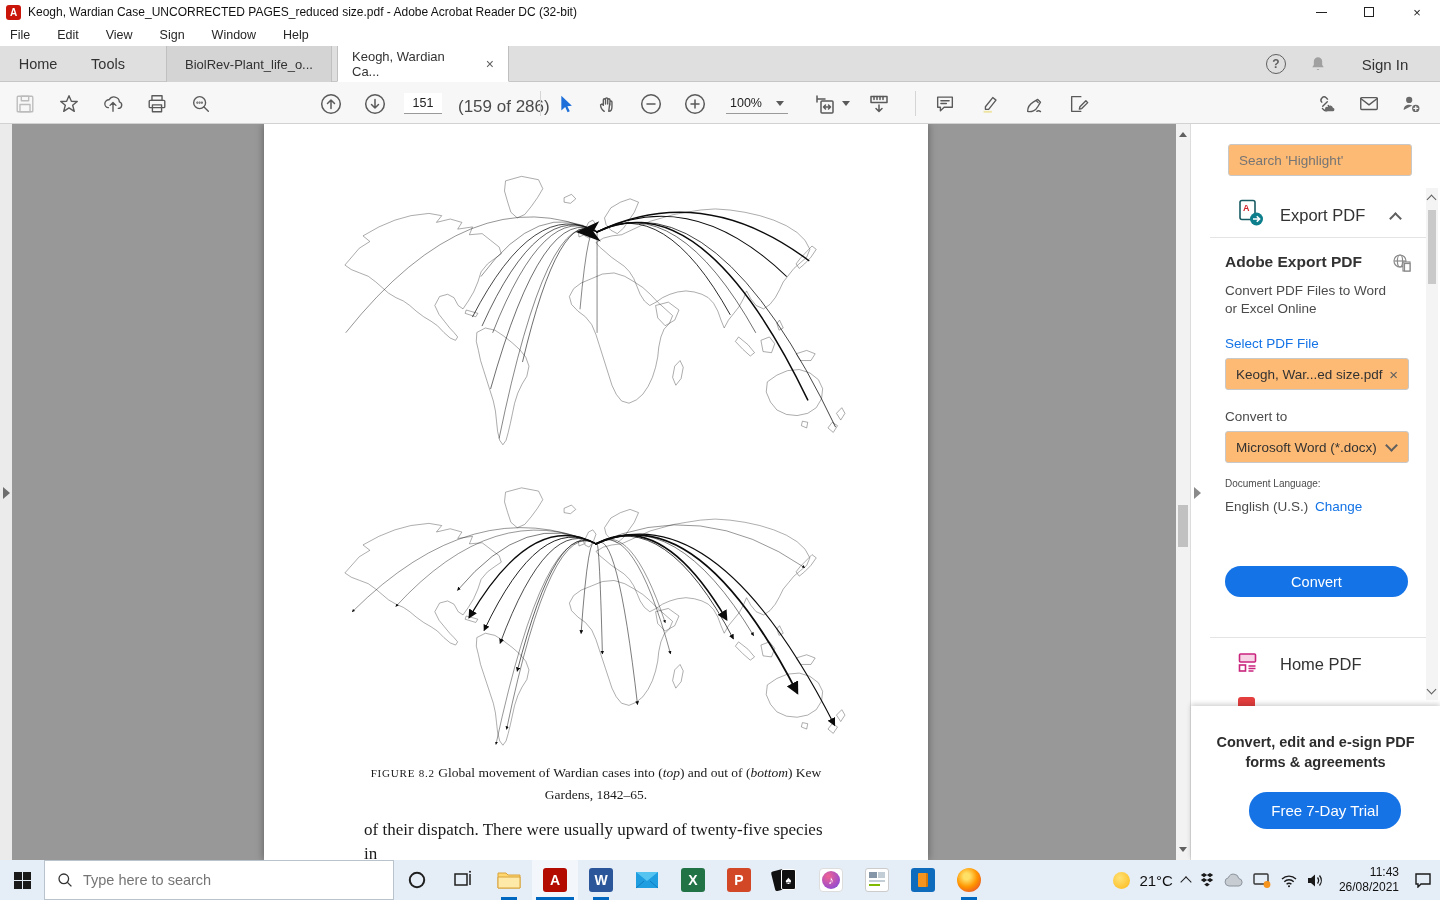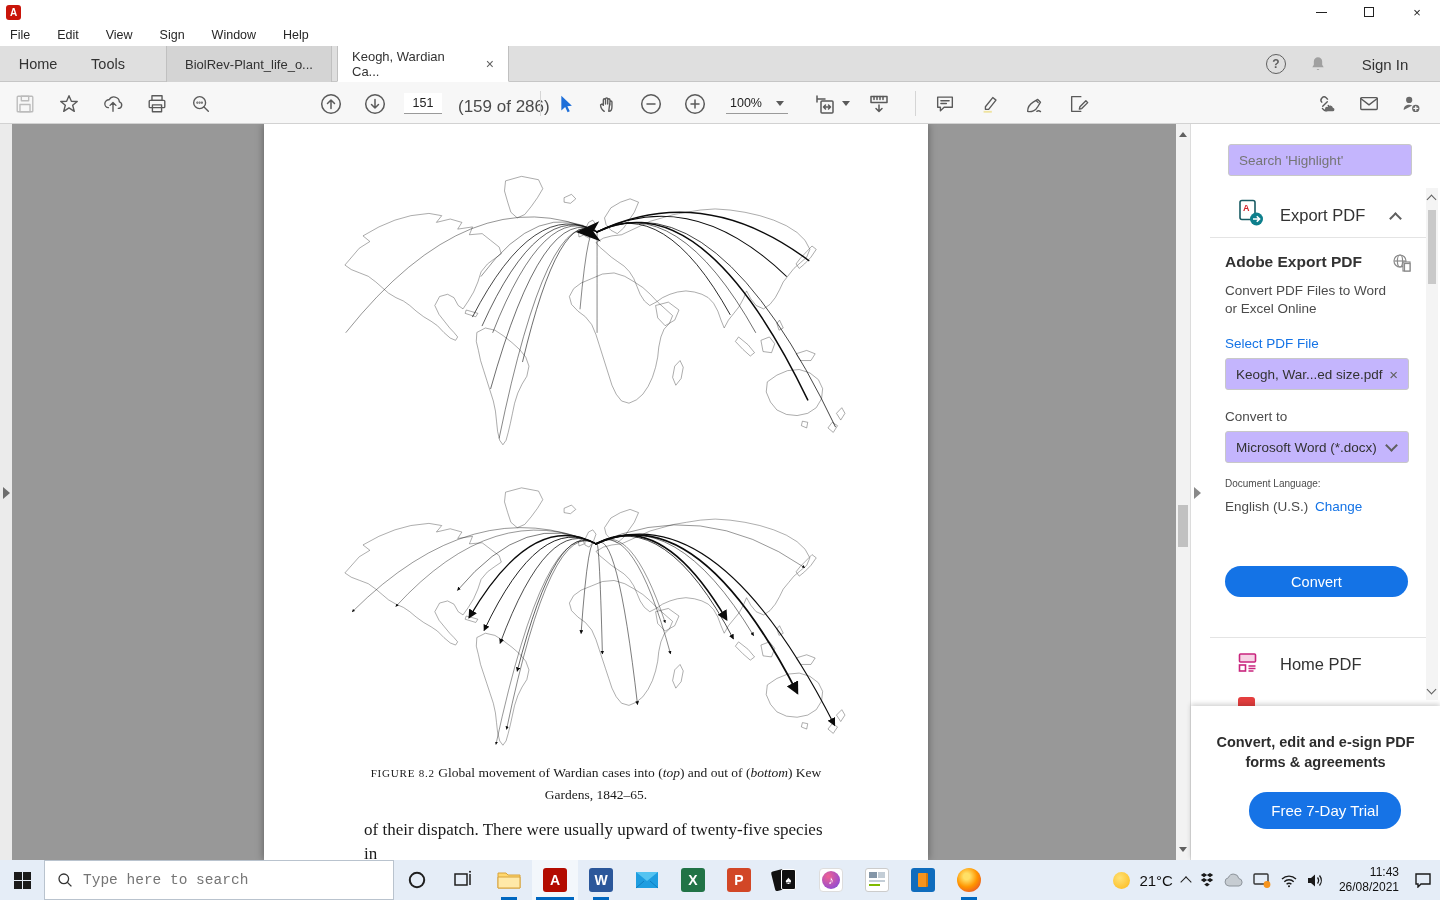--- a/index.html
+++ b/index.html
@@ -41,36 +41,36 @@
 #caption .lbl{font-size:11px;letter-spacing:.8px}
 #caption i{font-style:italic}
 #bodytext{position:absolute;left:100px;top:694px;width:470px;font-family:"Liberation Serif","DejaVu Serif",serif;font-size:17px;color:#1a1a1a;line-height:24px}
 
 #docscroll{left:1176px;top:124px;width:14px;height:736px;background:#f2f2f2}
 .scarr{position:absolute;left:3px;width:0;height:0;border-left:4px solid transparent;border-right:4px solid transparent}
 #docthumb{position:absolute;left:2px;top:381px;width:10px;height:42px;background:#c1c1c1}
 
 #panel{left:1190px;top:124px;width:250px;height:736px;background:#fff;border-left:1px solid #dcdcdc}
 #paneltoggle{left:1194px;top:487px;width:0;height:0;border-left:7px solid #8a8a8a;border-top:6px solid transparent;border-bottom:6px solid transparent}
-.pinput{position:absolute;border:1px solid #c8c8c8;border-radius:3px;background:#c4b5fd;font-size:13.5px;color:#323232;font-family:inherit;padding-left:10px}
+.pinput{position:absolute;border:1px solid #c8c8c8;border-radius:3px;background:#fdba74;font-size:13.5px;color:#323232;font-family:inherit;padding-left:10px}
 .plink{color:#1473e6;font-size:13.5px}
 .pdivider{position:absolute;height:1px;background:#e4e4e4}
 .chev{width:9px;height:9px;border-left:2px solid #5f5f5f;border-top:2px solid #5f5f5f;display:inline-block}
 .chev.up{transform:rotate(45deg)}
 .chev.down{transform:rotate(225deg);margin-top:-4px}
 .bluebtn{position:absolute;background:#1473e6;color:#fff;border:none;border-radius:18px;font-family:inherit;display:flex;align-items:center;justify-content:center}
 #promo{left:1191px;top:706px;width:249px;height:154px;background:#fff;box-shadow:0 -2px 5px rgba(0,0,0,.18)}
 #panelscroll{left:1426px;top:188px;width:12px;height:512px;background:#f4f4f4}
 #panelthumb{position:absolute;left:2px;top:22px;width:8px;height:74px;background:#c9c9c9}
 .pchev{position:absolute;left:2px;width:7px;height:7px;border-left:1.8px solid #5f5f5f;border-top:1.8px solid #5f5f5f}
 
 #taskbar{left:0;top:860px;width:1440px;height:40px;background:#e5edf7;display:flex;align-items:center}
 #startbtn{width:44px;height:40px;display:flex;align-items:center;justify-content:center}
 #tsearch{width:350px;height:40px;background:#fff;border:1px solid #b9c3ce;display:flex;align-items:center;padding-left:12px;gap:10px}
-#tsearch input{border:none;outline:none;font-size:14.5px;color:#b91c1c;width:280px;font-family:Liberation Mono, monospace;background:transparent}
+#tsearch input{border:none;outline:none;font-size:14.5px;color:#b91c1c;width:280px;font-family:Liberation Sans, sans-serif;background:transparent}
 .tkbtn{width:46px;height:40px;display:flex;align-items:center;justify-content:center;position:relative}
 .runline{position:absolute;bottom:0;left:15px;right:15px;height:3px;background:#0067c0}
 .tkbtn.active{background:rgba(255,255,255,.55)}
 .tkbtn.active .runline{left:4px;right:4px}
 .appsq{width:24px;height:24px;border-radius:3px;display:flex;align-items:center;justify-content:center;color:#fff;font-weight:bold;font-size:14px}
 #tray{margin-left:auto;display:flex;align-items:center;gap:9px;padding-right:8px}
 #clock{font-size:12px;text-align:right;line-height:15px;color:#111;margin:0 6px}
 .trayico{display:flex;align-items:center;justify-content:center}
 </style>
 </head>
@@ -102,20 +102,21 @@
       <path d="M944,460 954,466 946,478 936,470 Z"></path>
     </g>
     <marker id="ah" viewBox="0 0 10 10" refX="8" refY="5" markerWidth="7" markerHeight="7" orient="auto-start-reverse">
       <path d="M0,0 L10,5 L0,10 z" fill="#0b0b0b"></path>
     </marker>
   </defs>
 </svg>
 
 <div class="abs" id="titlebar">
   <div class="tlogo">A</div>
+  <div class="ttext">Keogh, Wardian Case_UNCORRECTED PAGES_reduced size.pdf - Adobe Acrobat Reader DC (32-bit)</div>
 </div>
 <div class="winbtn" style="left:1298px">
     <div style="width:11px;height:1px;background:#222"></div>
   </div>
 <div class="winbtn" style="left:1346px">
     <div style="width:10px;height:10px;border:1px solid #222"></div>
   </div>
 <div class="winbtn" style="left:1394px">×</div>
 
 <div class="abs" id="menubar">

